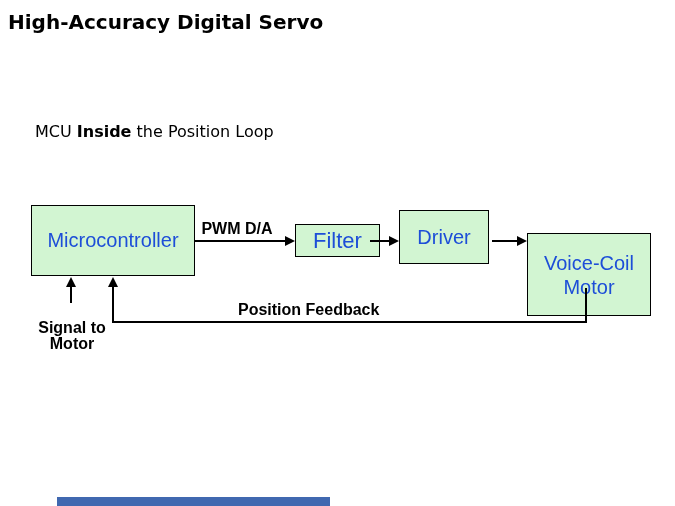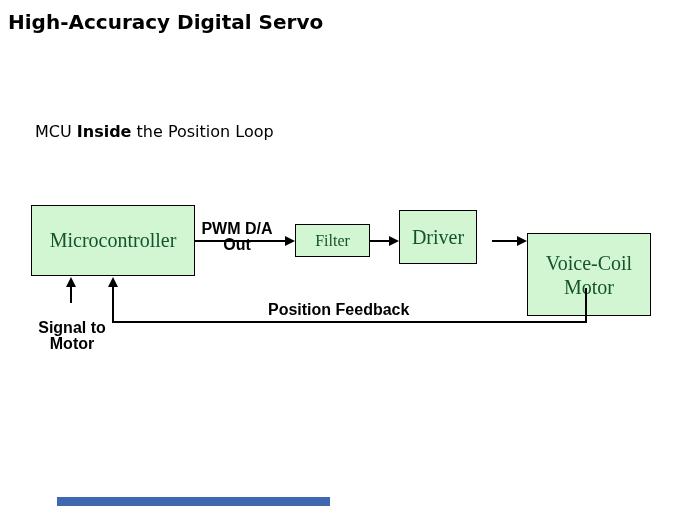--- a/index.html
+++ b/index.html
@@ -32,24 +32,24 @@
   }
   .subtitle .em{font-weight:bold;}
   .block{
     position:absolute;
     background:var(--block-fill);
     border:1px solid var(--block-border);
     box-sizing:border-box;
     display:flex;align-items:center;justify-content:center;
     text-align:center;
   }
-  .block .lbl{font-family:Liberation Serif, serif;color:#14532d;}
+  .block .lbl{font-family:Liberation Sans, sans-serif;color:#1d4ed8;}
   .blk-micro{left:31px;top:205px;width:164px;height:71px;font-size:20px;}
-  .blk-filter{left:295px;top:224px;width:75px;height:33px;font-size:16px;justify-content:center;}
-  .blk-driver{left:399px;top:210px;width:78px;height:54px;font-size:20px;}
+  .blk-filter{left:295px;top:224px;width:85px;height:33px;font-size:22px;justify-content:center;}
+  .blk-driver{left:399px;top:210px;width:90px;height:54px;font-size:20px;}
   .blk-vcm{left:527px;top:205px;width:124px;height:83px;font-size:20px;line-height:24px;margin-top:28px;}
   .hline,.vline{position:absolute;background:var(--connector);}
   .arrow-right{
     position:absolute;width:0;height:0;
     border-top:5px solid transparent;
     border-bottom:5px solid transparent;
     border-left:10px solid var(--connector);
   }
   .arrow-up{
     position:absolute;width:0;height:0;
@@ -57,21 +57,21 @@
     border-right:5px solid transparent;
     border-bottom:10px solid var(--connector);
   }
   .flow-label{
     position:absolute;
     font-weight:bold;font-size:16px;line-height:16px;
     text-align:center;white-space:nowrap;
   }
   .lbl-pwm{left:192px;top:221px;width:90px;}
   .lbl-signal{left:34px;top:306px;width:76px;margin-top:14px;}
-  .lbl-feedback{left:268px;top:302px;text-align:left;}
+  .lbl-feedback{left:238px;top:302px;text-align:left;}
   .footer-bar{
     position:absolute;left:57px;top:497px;width:273px;height:9px;
     background:var(--footer-bar);
   }
 </style>
 </head>
 <body>
 
 <div class="canvas">
 
@@ -108,21 +108,20 @@
   <div class="vline" style="left:585px;top:288px;width:2px;height:35px;"></div>
   <div class="hline" style="left:112px;top:321px;width:475px;height:2px;"></div>
   <div class="vline" style="left:112px;top:287px;width:2px;height:34px;"></div>
   <div class="arrow-up" style="left:108px;top:277px;"></div>
 
   <div class="vline" style="left:70px;top:287px;width:2px;height:16px;"></div>
   <div class="arrow-up" style="left:66px;top:277px;"></div>
 
   <div class="flow-label lbl-pwm">
     <div>PWM D/A</div>
-    <div>Out</div>
   </div>
   <div class="flow-label lbl-signal">
     <div>Signal to</div>
     <div>Motor</div>
   </div>
   <div class="flow-label lbl-feedback">Position Feedback</div>
 
   <div class="footer-bar"></div>
 
 </div>

